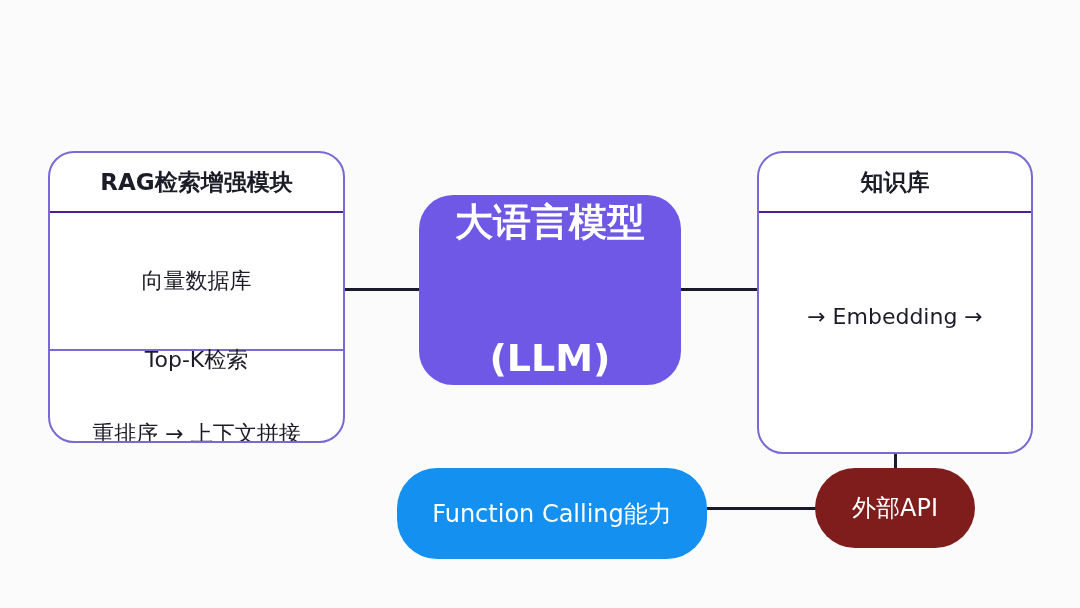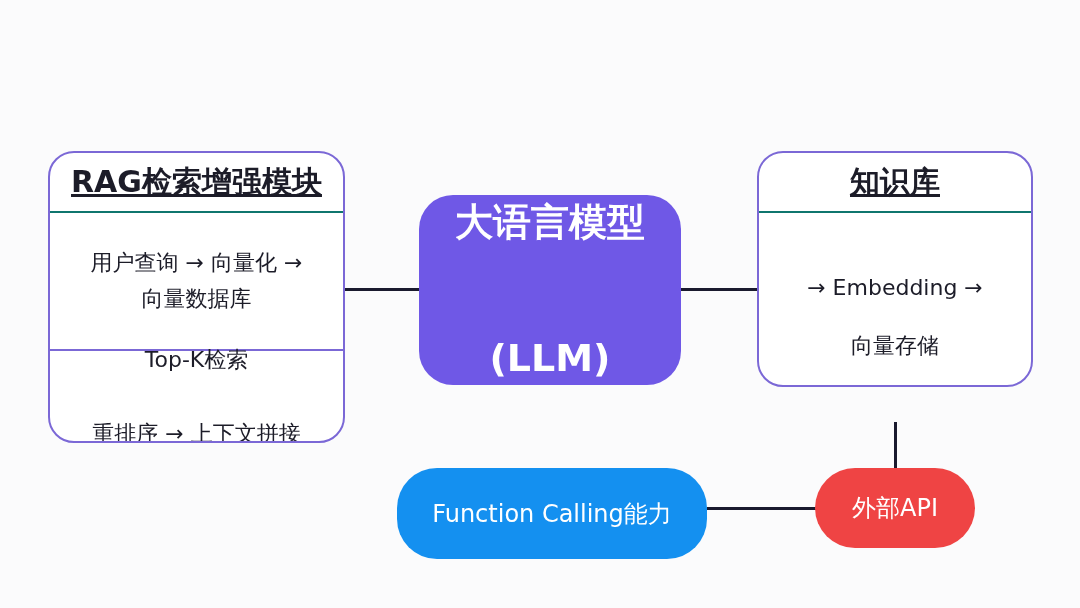--- a/index.html
+++ b/index.html
@@ -1,59 +1,57 @@
 <!DOCTYPE html>
 <html><head>
 <meta charset="utf-8">
 <style>
   html,body{margin:0;padding:0;}
   body{width:1080px;height:608px;background:#fbfbfc;position:relative;overflow:hidden;
        font-family:"DejaVu Sans","Liberation Sans",sans-serif;color:#1c1c28;}
   .line{position:absolute;background:#1a1a2e;}
   .box{position:absolute;background:#fff;border:2.5px solid #7b68d6;border-radius:26px;box-sizing:border-box;overflow:hidden;}
-  .box .head{height:58px;display:flex;align-items:center;justify-content:center;font-weight:bold;font-size:30px;border-bottom:2px solid #0f766e;text-decoration:underline;}
+  .box .head{height:58px;display:flex;align-items:center;justify-content:center;font-weight:bold;font-size:23px;border-bottom:2px solid #4c1d95;}
   .box .sec{display:flex;flex-direction:column;align-items:center;justify-content:center;text-align:center;font-size:22px;line-height:36px;}
   #rag{left:48px;top:151px;width:297px;height:292px;}
   #rag .sec1{height:136px;border-bottom:2px solid #7b68d6;}
   #rag .sec2{height:92px;gap:38px;}
-  #kb{left:757px;top:151px;width:276px;height:236px;}
+  #kb{left:757px;top:151px;width:276px;height:303px;}
   #kb .sec1{height:208px;line-height:58px;}
   #llm{position:absolute;left:419px;top:195px;width:262px;height:190px;background:#6f58e6;border-radius:34px;
        color:#fff;display:flex;flex-direction:column;align-items:center;justify-content:space-between;font-size:38px;font-weight:bold;line-height:54px;}
   .pill{position:absolute;color:#fff;display:flex;align-items:center;justify-content:center;font-size:24px;border-radius:40px;}
   #fc{left:397px;top:468px;width:310px;height:91px;background:#1490f0;}
-  #api{left:815px;top:468px;width:160px;height:80px;background:#ef4444;}
+  #api{left:815px;top:468px;width:160px;height:80px;background:#7f1d1d;}
 </style>
 </head>
 <body>
 
 <div class="line" style="left:345px;top:288px;width:75px;height:2.5px;"></div>
 <div class="line" style="left:681px;top:288px;width:77px;height:2.5px;"></div>
 <div class="line" style="left:894px;top:422px;width:2.5px;height:47px;"></div>
 <div class="line" style="left:707px;top:507px;width:109px;height:2.5px;"></div>
 
 <div class="box" id="rag">
   <div class="head">RAG检索增强模块</div>
   <div class="sec sec1">
-    <div>用户查询 → 向量化 →</div>
     <div>向量数据库</div>
   </div>
   <div class="sec sec2">
     <div>Top-K检索</div>
     <div>重排序 → 上下文拼接</div>
   </div>
 </div>
 
 <div id="llm">
   <div>大语言模型</div>
   <div>(LLM)</div>
 </div>
 
 <div class="box" id="kb">
   <div class="head">知识库</div>
   <div class="sec sec1">
     <div>→ Embedding →</div>
-    <div>向量存储</div>
   </div>
 </div>
 
 <div class="pill" id="fc">Function Calling能力</div>
 <div class="pill" id="api">外部API</div>
 
 </body></html>

